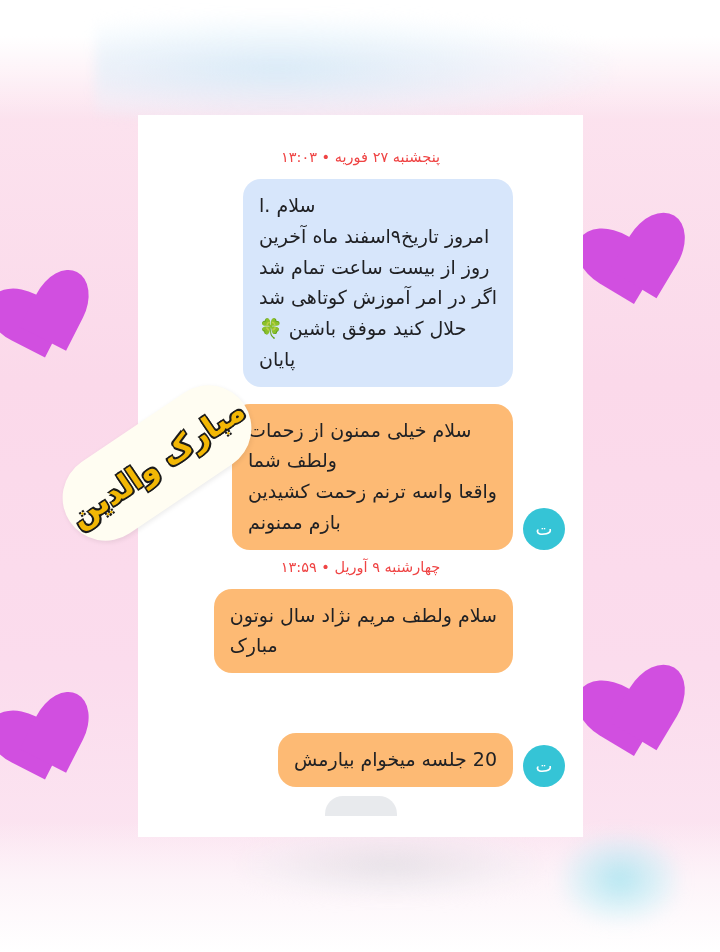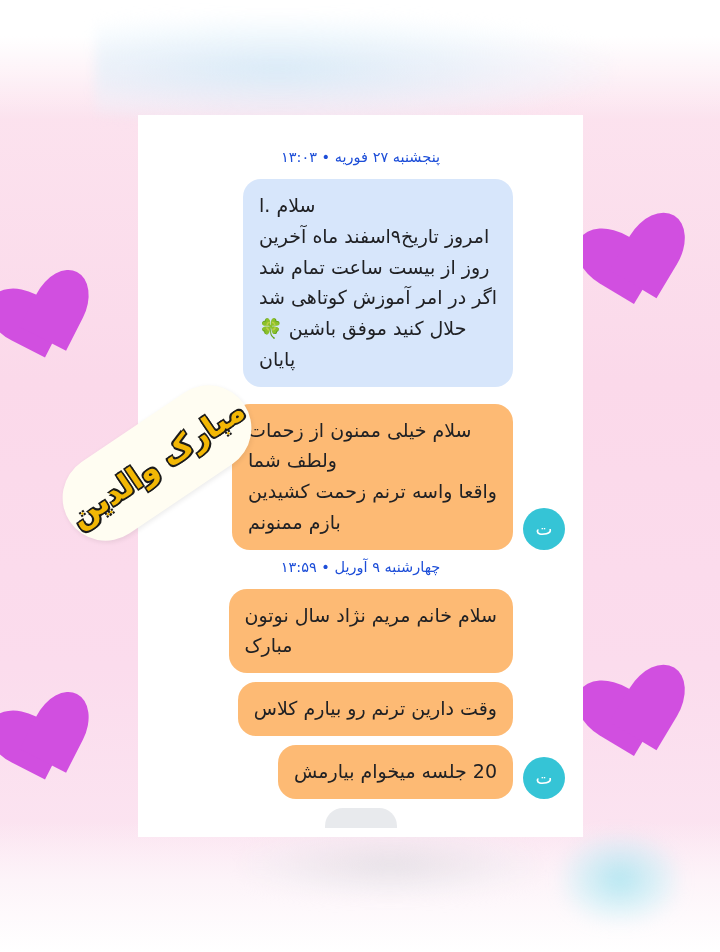--- a/index.html
+++ b/index.html
@@ -107,21 +107,21 @@
   .chat-scroll {
     position: relative;
     width: 100%;
     height: 100%;
     padding: 26px 18px 0 18px;
     box-sizing: border-box;
   }
 
   .date-sep {
     text-align: center;
-    color: #1d4ed8;
+    color: #ef4444;
     font-size: 14.5px;
     letter-spacing: .2px;
     margin: 8px 0 14px 0;
     direction: rtl;
   }
 
   .row {
     display: flex;
     align-items: flex-end;
     margin-bottom: 9px;
@@ -255,27 +255,26 @@
         <div class="bubble grey">سلام خیلی ممنون از زحمات
 ولطف شما
 واقعا واسه ترنم زحمت کشیدین
 بازم ممنونم</div>
       </div>
 
       <div class="date-sep" style="">چهارشنبه ۹ آوریل • ۱۳:۵۹</div>
 
       <div class="row incoming">
         <div class="avatar spacer"></div>
-        <div class="bubble grey">سلام خانم مریم نژاد سال نوتون
+        <div class="bubble grey">سلام ولطف مریم نژاد سال نوتون
 مبارک</div>
       </div>
 
       <div class="row incoming">
         <div class="avatar spacer"></div>
-        <div class="bubble grey">وقت دارین ترنم رو بیارم کلاس</div>
       </div>
 
       <div class="row incoming">
         <div class="avatar">ت</div>
         <div class="bubble grey">20 جلسه میخوام بیارمش</div>
       </div>
 
       <div class="partial-bubble"></div>
 
     </div>

